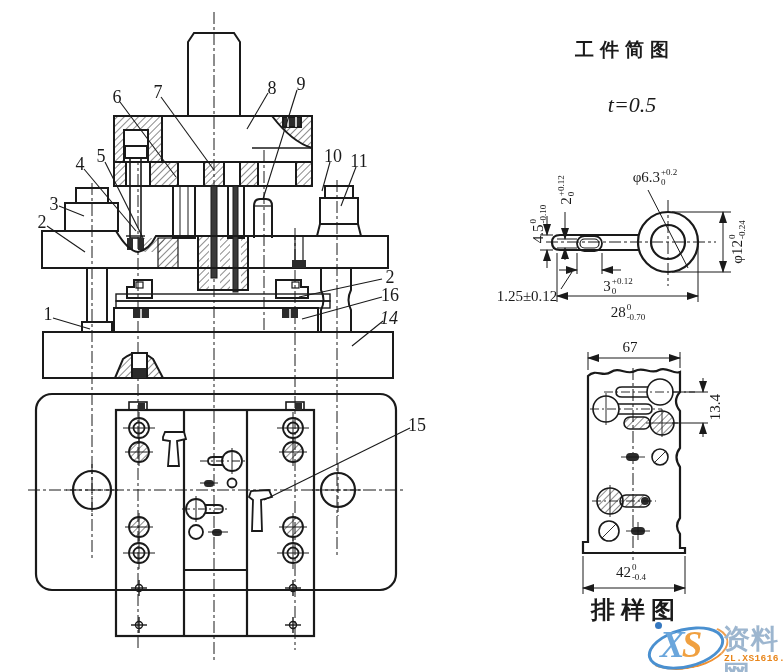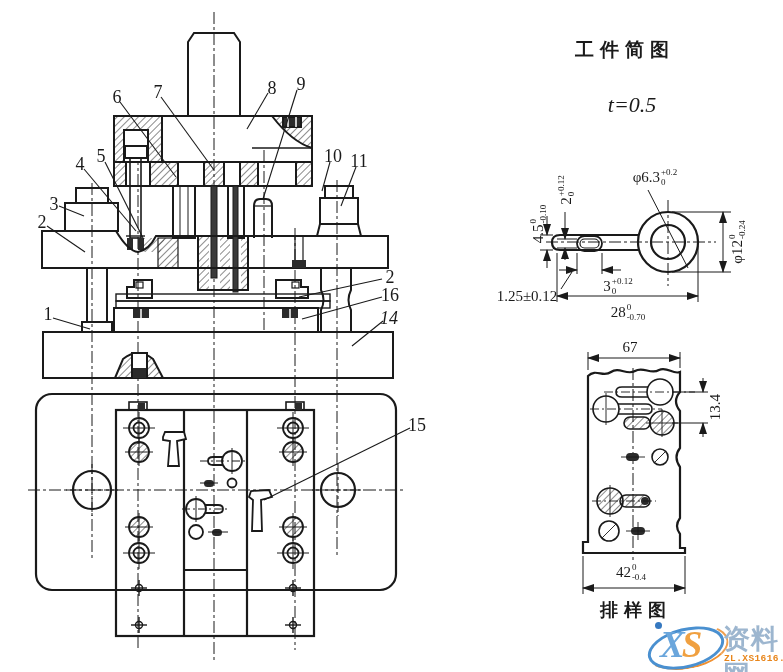--- a/index.html
+++ b/index.html
@@ -9,21 +9,21 @@
   .abs{position:absolute;white-space:nowrap;}
   .ctr{transform:translate(-50%,-50%);}
   .rot{transform:translate(-50%,-50%) rotate(-90deg);}
   .co{font-size:18px;}
   .dim{font-size:15px;display:inline-flex;align-items:center;}
   .dim .tol{display:inline-flex;flex-direction:column;font-size:9px;line-height:9.5px;
             margin-left:1px;justify-content:center;}
   .title1{font-size:19px;letter-spacing:6px;font-weight:bold;}
   .title2{font-size:17px;}
   .title3{font-size:22px;font-style:italic;}
-  .figlabel{font-size:18px;letter-spacing:6px;font-weight:bold;}
+  .figlabel{font-size:24px;letter-spacing:6px;font-weight:bold;}
   
   .wm{position:absolute;left:645px;top:621px;width:136px;height:48px;}
   .wm .ring{position:absolute;left:2px;top:7px;width:72px;height:34px;border:3px solid #4a90d0;
             border-radius:50%;transform:rotate(-14deg);}
   .wm .swoosh{position:absolute;left:-2px;top:4px;width:82px;height:40px;border:2.5px solid transparent;
             border-bottom-color:#f09030;border-right-color:#f0a050;border-radius:50%;transform:rotate(-10deg);}
   .wm .dot{position:absolute;left:10px;top:1px;width:7px;height:7px;border-radius:50%;background:#3578c0;}
   .wm .xs{position:absolute;left:15px;top:2px;font-size:37px;font-style:italic;font-weight:bold;
           letter-spacing:-3px;}
   .wm .xs .x{color:#6aa6dc;} .wm .xs .s{color:#f0a040;}

